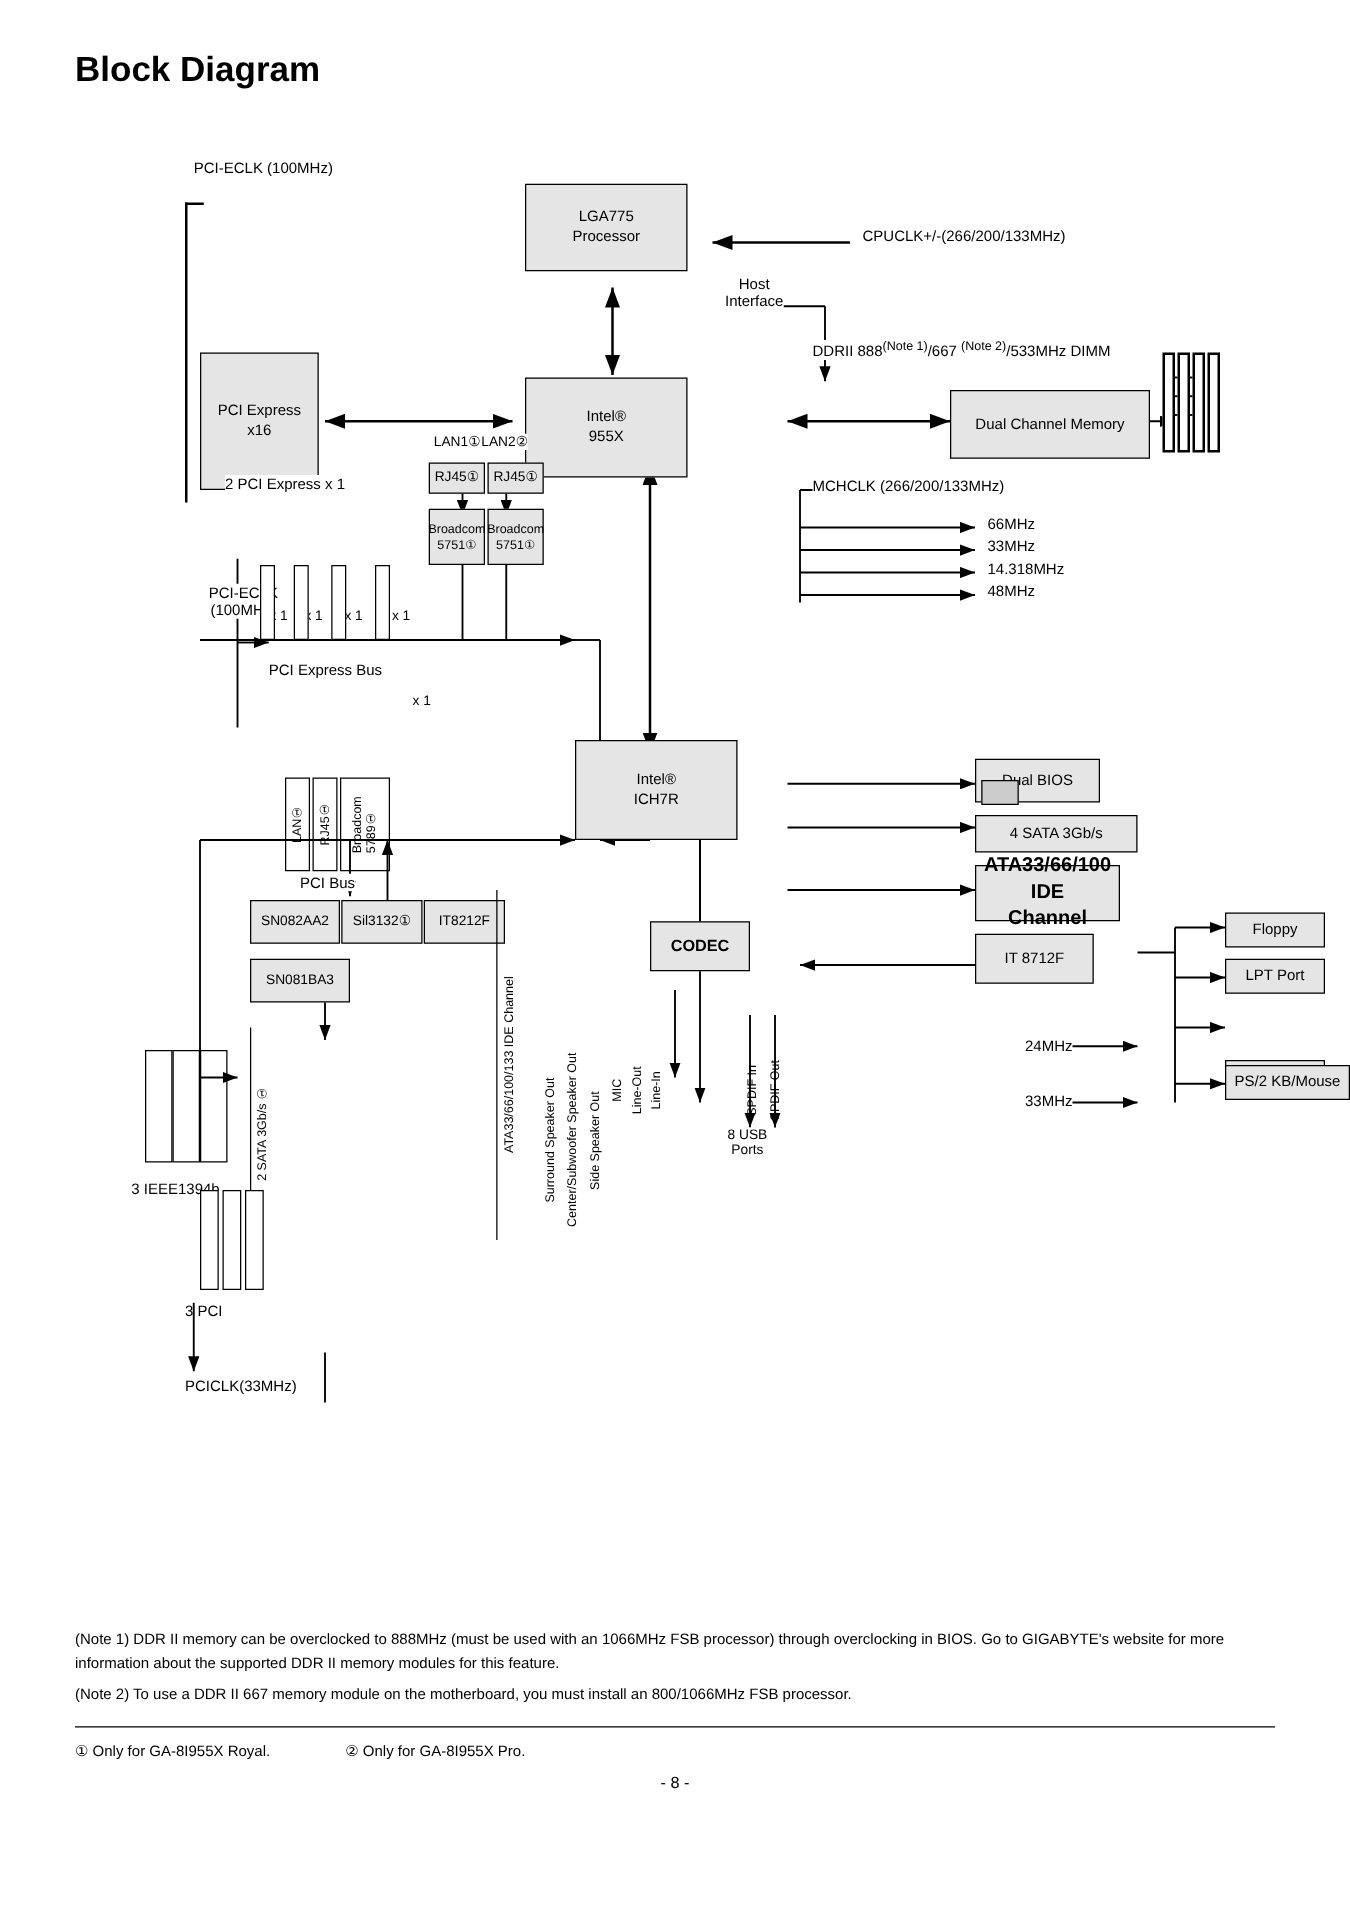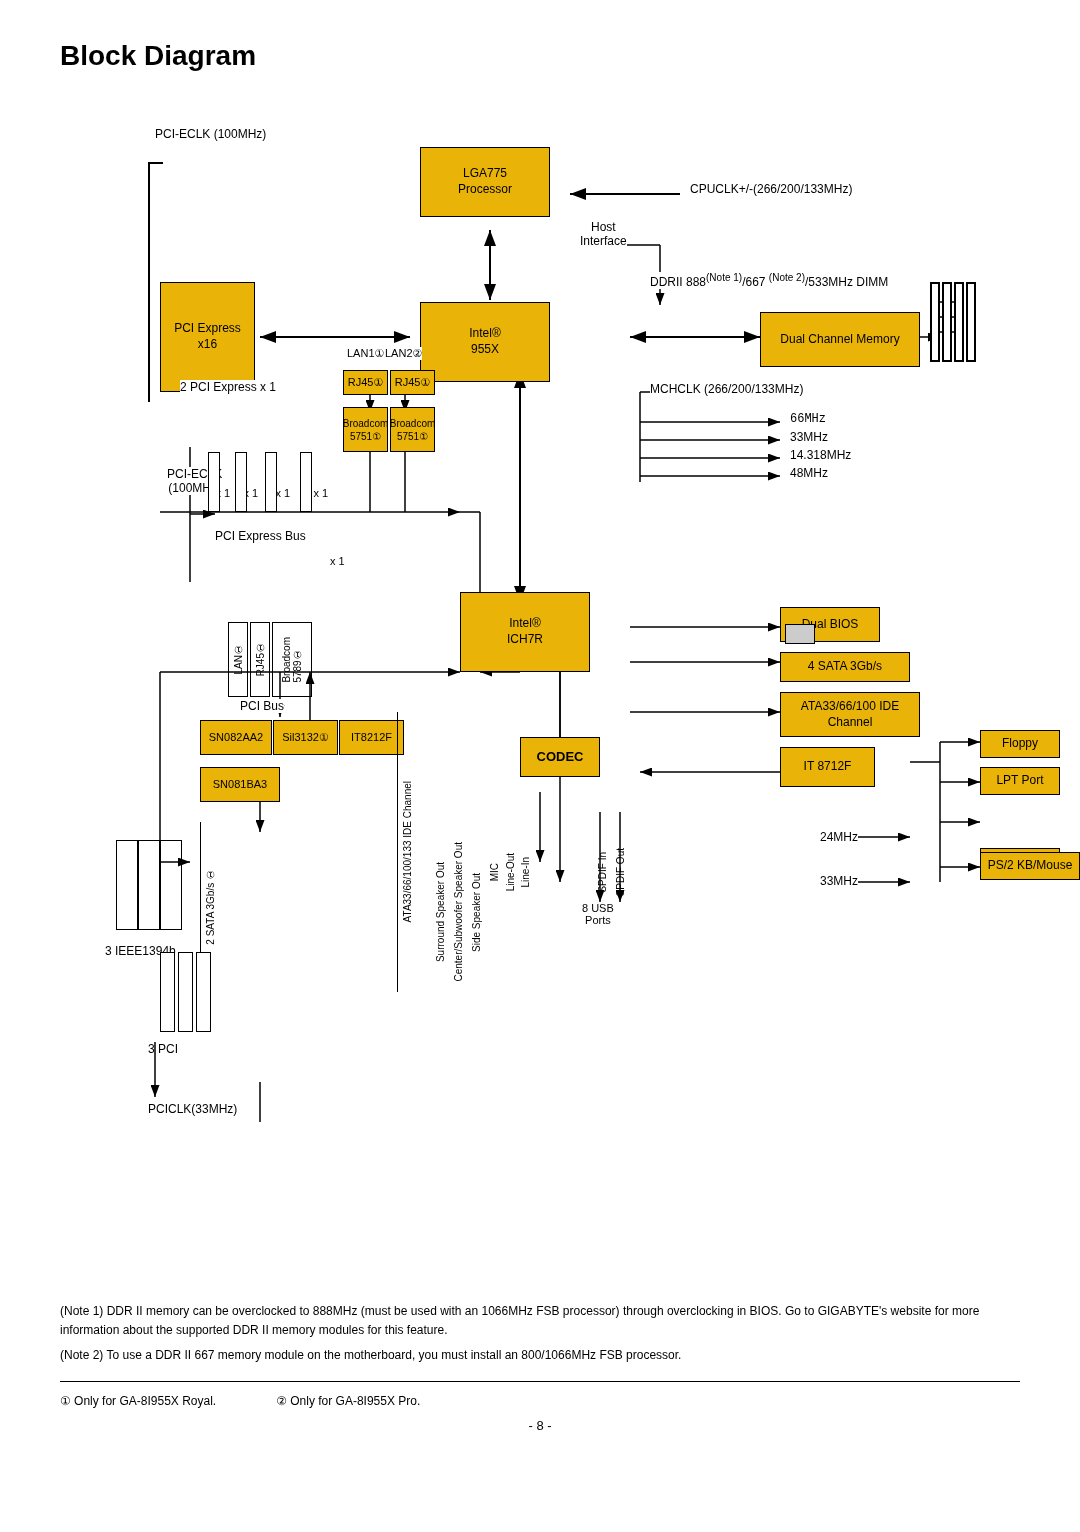--- a/index.html
+++ b/index.html
@@ -19,21 +19,21 @@
     }
     .diagram-container {
       position: relative;
       width: 960px;
       height: 1200px;
       margin: 0 auto;
     }
     .box {
       position: absolute;
       border: 1.5px solid #000;
-      background: #eab308;
+      background: #e5e5e5;
       display: flex;
       align-items: center;
       justify-content: center;
       text-align: center;
       font-size: 12px;
       line-height: 1.3;
       padding: 3px 5px;
     }
     .label {
       position: absolute;
@@ -206,21 +206,21 @@
 
   <div class="box" style="left:700px; top:230px; width:160px; height:55px; font-weight:normal;">Dual Channel Memory</div>
 
   <div style="position:absolute; left:870px; top:200px; width:10px; height:80px; border:2px solid #000; background:#fff;"></div>
   <div style="position:absolute; left:882px; top:200px; width:10px; height:80px; border:2px solid #000; background:#fff;"></div>
   <div style="position:absolute; left:894px; top:200px; width:10px; height:80px; border:2px solid #000; background:#fff;"></div>
   <div style="position:absolute; left:906px; top:200px; width:10px; height:80px; border:2px solid #000; background:#fff;"></div>
 
   <div class="label" style="left:590px; top:300px; font-size:12px; white-space:nowrap;">MCHCLK (266/200/133MHz)</div>
 
-  <div class="label" style="left:730px; top:330px;font-family:Liberation Mono, monospace;">66MHz</div>
+  <div class="label" style="left:730px; top:330px;">66MHz</div>
   <div class="label" style="left:730px; top:348px;">33MHz</div>
   <div class="label" style="left:730px; top:366px;">14.318MHz</div>
   <div class="label" style="left:730px; top:384px;">48MHz</div>
 
   <div class="label" style="left:287px; top:265px; font-size:11px;">LAN1①</div>
   <div class="label" style="left:325px; top:265px; font-size:11px;">LAN2②</div>
 
   <div class="box" style="left:283px; top:288px; width:45px; height:25px; font-size:11px;">RJ45①</div>
   <div class="box" style="left:330px; top:288px; width:45px; height:25px; font-size:11px;">RJ45①</div>
 
@@ -258,21 +258,21 @@
   <div class="label" style="left:180px; top:617px; font-size:12px;">PCI Bus</div>
 
   <div class="box" style="left:400px; top:510px; width:130px; height:80px;">Intel®<br>ICH7R</div>
 
   <div class="box" style="left:720px; top:525px; width:100px; height:35px;">Dual BIOS</div>
 
   <div style="position:absolute; left:725px; top:542px; width:30px; height:20px; border:1px solid #000; background:#ccc;"></div>
 
   <div class="box" style="left:720px; top:570px; width:130px; height:30px; font-size:12px;">4 SATA 3Gb/s</div>
 
-  <div class="box" style="left:720px; top:610px; width:140px; height:45px; font-size:12px;">ATA33/66/100 IDE<br>Channel</div>
+  <div class="box" style="left:720px; top:610px; width:116px; height:45px; font-size:16px;font-weight:bold;">ATA33/66/100 IDE<br>Channel</div>
 
   <div class="box" style="left:720px; top:665px; width:95px; height:40px; font-size:12px;">IT 8712F</div>
 
   <div class="box" style="left:920px; top:648px; width:80px; height:28px; font-size:12px;">Floppy</div>
 
   <div class="box" style="left:920px; top:685px; width:80px; height:28px; font-size:12px;">LPT Port</div>
 
   <div class="box" style="left:920px; top:722px; width:80px; height:28px; font-size:12px;margin-top:44px;">COM Port</div>
 
   <div class="box" style="left:920px; top:770px; width:100px; height:28px; font-size:12px;">PS/2 KB/Mouse</div>

